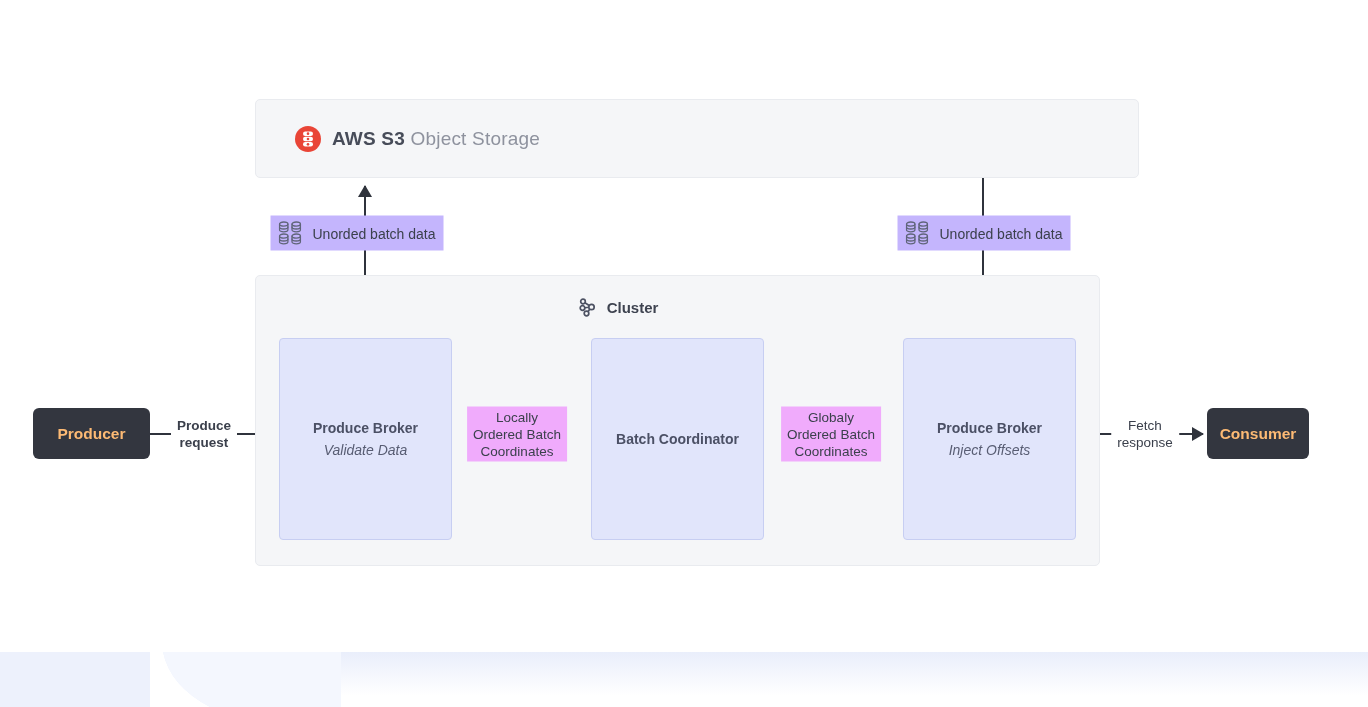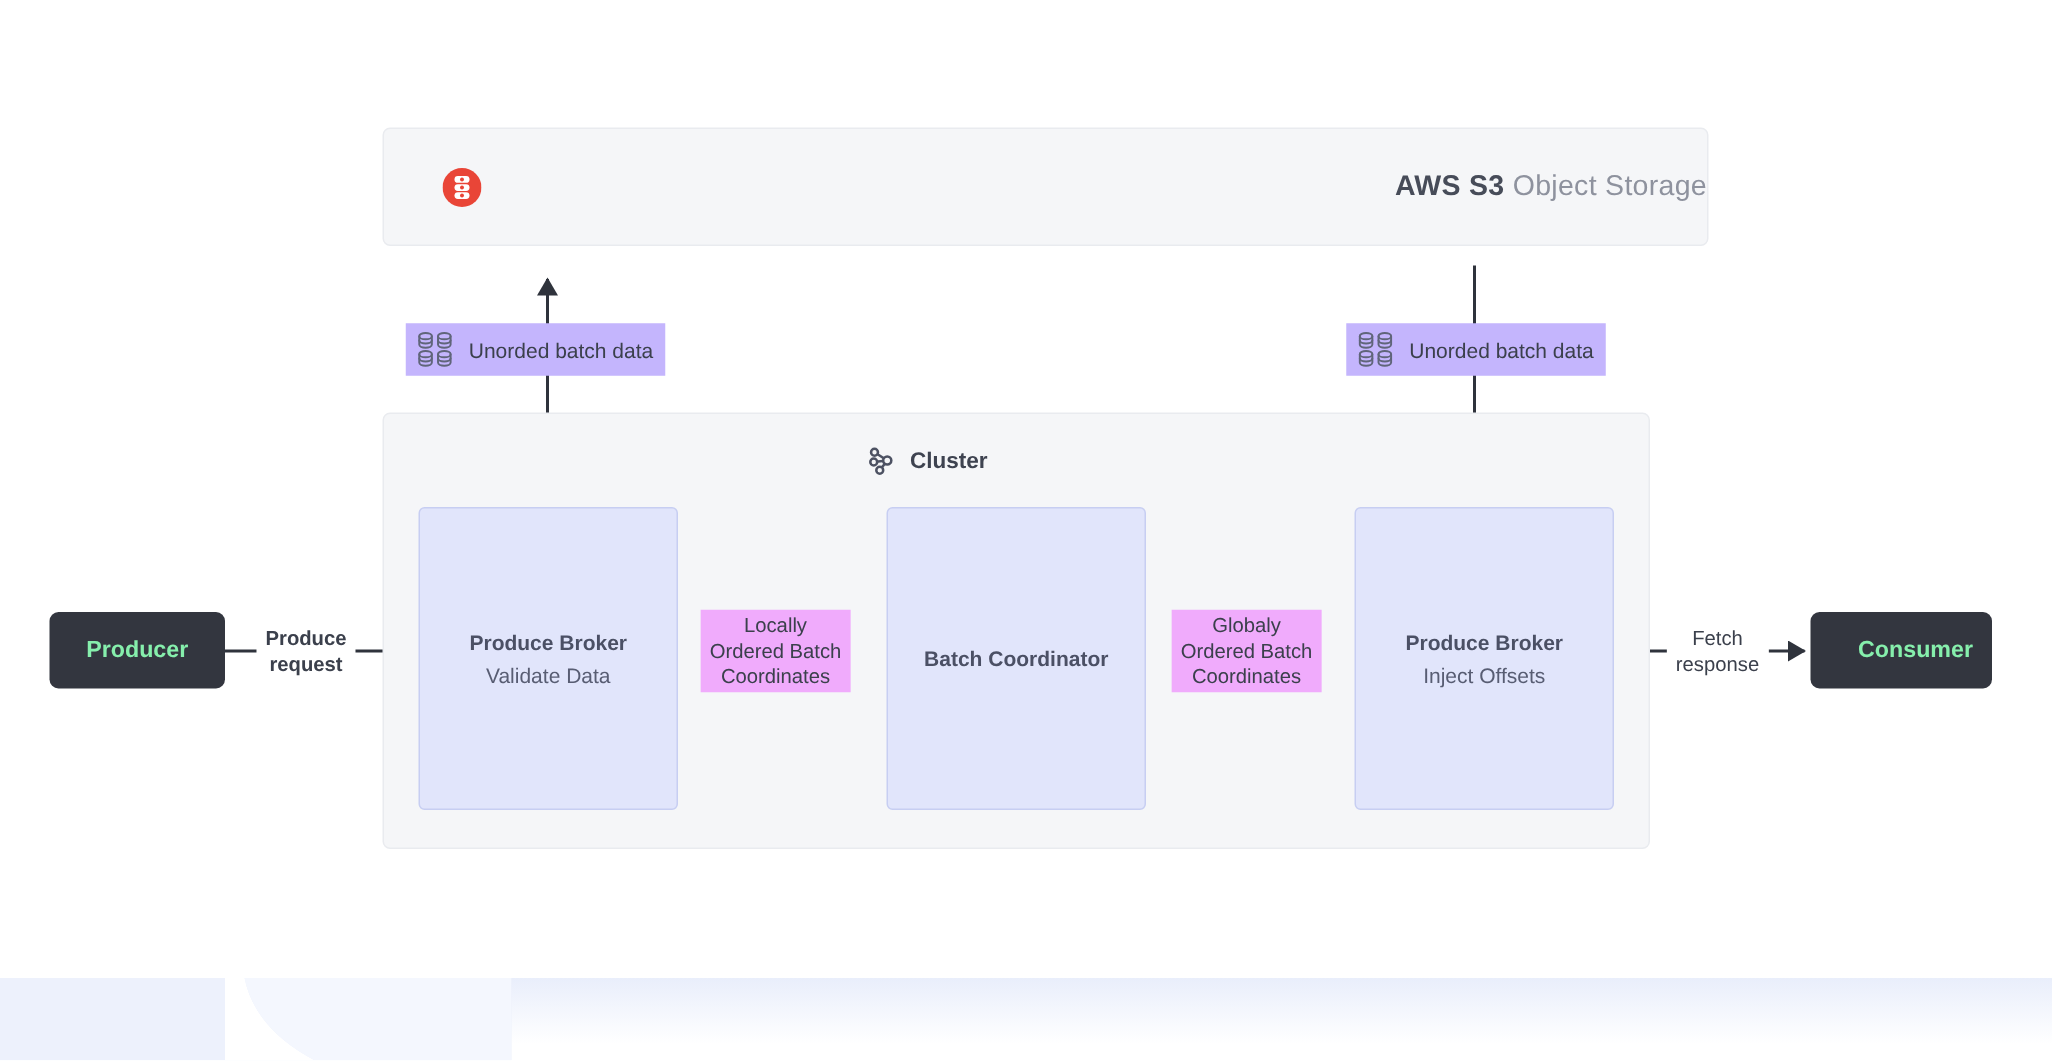--- a/index.html
+++ b/index.html
@@ -3,39 +3,39 @@
 <meta charset="utf-8">
 <title>Architecture Diagram</title>
 <style>
   html,body { margin:0; padding:0; background:#ffffff; }
   body { font-family:"Liberation Sans", sans-serif; }
   .canvas { position:relative; width:1368px; height:707px; background:#ffffff; overflow:hidden; }
 
   svg.arrows { position:absolute; left:0; top:0; width:1368px; height:707px; pointer-events:none; }
 
   .panel { position:absolute; left:255px; width:843px; background:#f5f6f8; border:1px solid #e9ebef; border-radius:5px; box-sizing:content-box; }
-  .s3-panel { top:85px; height:77px; display:flex; align-items:center; justify-content:space-between; gap:11px;padding-left:39px; }
+  .s3-panel { top:99px; height:77px; display:flex; align-items:center; justify-content:flex-start; gap:11px;padding-left:39px; }
   .s3-title { font-size:19px; letter-spacing:.2px; }
   .s3-name { font-weight:700; color:#474c59; }
   .s3-type { font-weight:400; color:#8e929e; }
 
   .cluster-panel { top:275px; height:289px; }
   .cluster-head { position:absolute; left:255px; top:297px; width:726px; display:flex; align-items:center; justify-content:center; gap:9px; font-weight:700; font-size:15px; color:#3e4350; }
 
   .node { position:absolute; top:338px; width:171px; height:200px; background:#e1e5fb; border:1px solid #c7cef2; border-radius:4px;
           display:flex; flex-direction:column; align-items:center; justify-content:center; gap:6px; text-align:center; }
   .node .title { font-weight:700; font-size:14px; color:#4b5065; }
-  .node .subtitle { font-size:14px; color:#585d73; }
+  .node .subtitle { font-style:italic; font-size:14px; color:#585d73; }
   .node .subtitle:empty { display:none; }
   .node-1 { left:279px; } .node-2 { left:591px; } .node-3 { left:903px; }
 
-  .pc-node { position:absolute; top:408px; height:51px; background:#33363f; color:#86efac; font-weight:700; font-size:15.5px;
+  .pc-node { position:absolute; top:408px; height:51px; background:#33363f; color:#fdba74; font-weight:700; font-size:15.5px;
              border-radius:6px; display:flex; align-items:center; justify-content:center; }
   .producer { left:33px; width:117px; }
-  .consumer { left:1207px; width:102px;padding-left:19px; }
+  .consumer { left:1207px; width:102px; }
 
   .edge-label { position:absolute; transform:translate(-50%,-50%); font-size:13.5px; line-height:17px; color:#3b404c;
                 text-align:center; white-space:pre-line; padding:2px 6px; }
   .on-white { background:#ffffff; }
   .on-panel { background:#f0abfc; }
 
   .batch-label { position:absolute; transform:translate(-50%,-50%); display:flex; align-items:center; gap:9px;
                  background:#c4b5fd; padding:5px 8px; font-size:14px; color:#3b404c; white-space:nowrap; }
 
   .footer-band { position:absolute; left:0; top:652px; width:1368px; height:55px;

